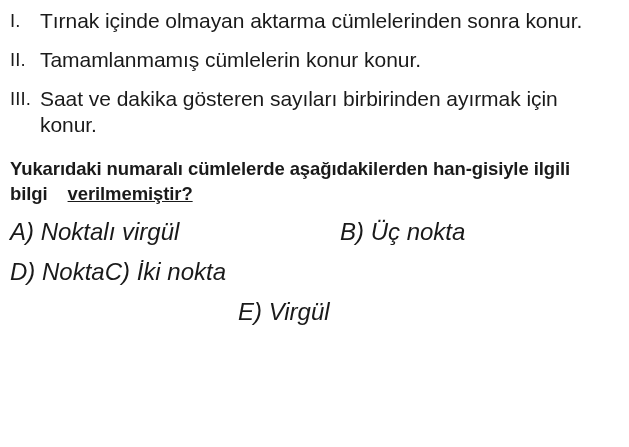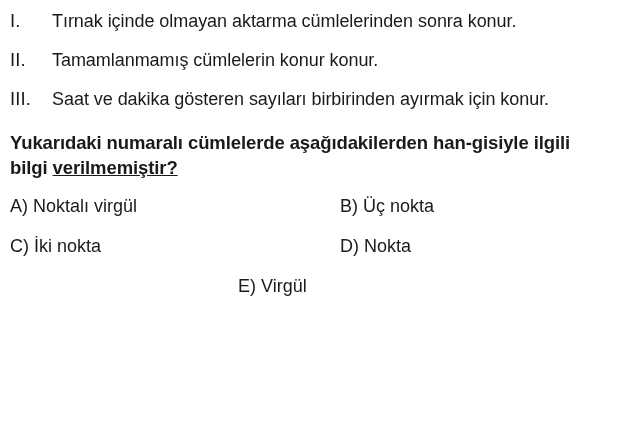--- a/index.html
+++ b/index.html
@@ -35,53 +35,54 @@
   .roman-marker {
     flex: 0 0 auto;
     width: 30px;
     text-align: left;
     font-size: 18.5px;
     line-height: 26px;
     letter-spacing: 0.1px;
   }
   .roman-text {
     flex: 1 1 auto;
-    font-size: 18px;
+    font-size: 21px;
     line-height: 26px;
     letter-spacing: -0.05px;
     max-width: 583px;
-    margin-left: 12px;
   }
 
   
   .stem {
     font-size: 18.5px;
     font-weight: bold;
     line-height: 25px;
     letter-spacing: -0.1px;
     margin-top: 18px;
     margin-bottom: 14px;
     max-width: 595px;
   }
   .stem .u {
     text-decoration: underline;
+    margin-left: 15px;
   }
 
   
   .options {
     margin-top: 2px;
   }
   .opt-row {
     display: flex;
     align-items: flex-start;
     margin-bottom: 16px;
   }
   .opt {
-    font-size: 18px;
+    font-size: 24px;
     line-height: 24px;
+    font-style: italic;
   }
   .opt-a, .opt-c {
     flex: 0 0 auto;
     width: 330px;
   }
   .opt-b, .opt-d {
     flex: 0 0 auto;
     text-align: right;
   }
   .opt-e-row {
@@ -121,22 +122,22 @@
   </div>
 
   <div class="options">
 
     <div class="opt-row">
       <div class="opt opt-a">A) Noktalı virgül</div>
       <div class="opt opt-b">B) Üç nokta</div>
     </div>
 
     <div class="opt-row">
+      <div class="opt opt-d">D) Nokta</div>
       <div class="opt opt-c">C) İki nokta</div>
-      <div class="opt opt-d">D) Nokta</div>
     </div>
 
     <div class="opt-e-row">
       <div class="opt opt-e">E) Virgül</div>
     </div>
 
   </div>
 
 </div>
 

